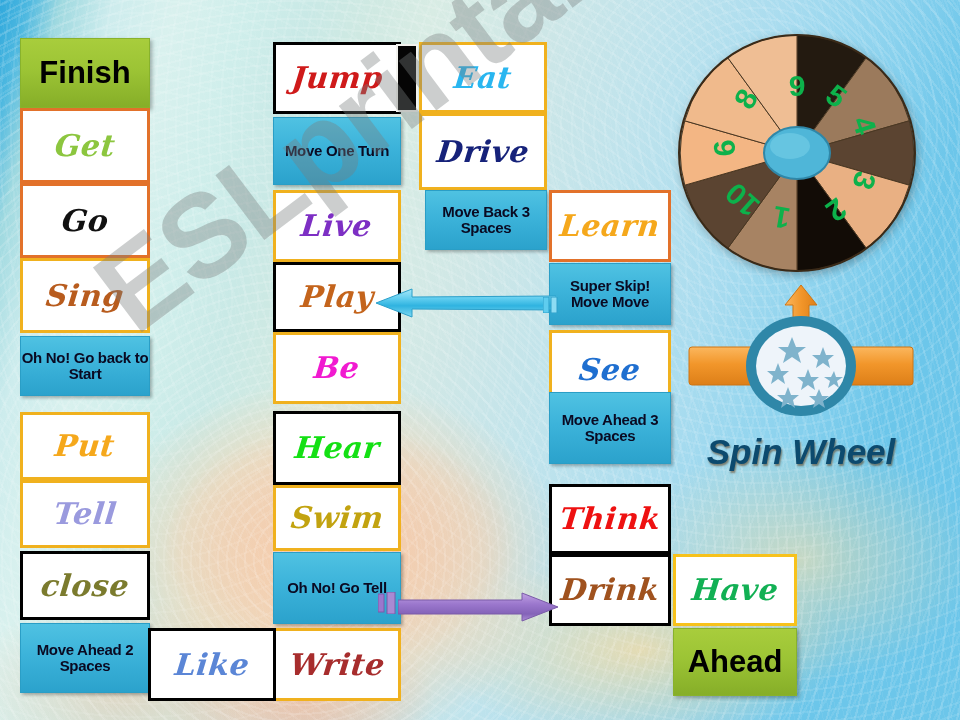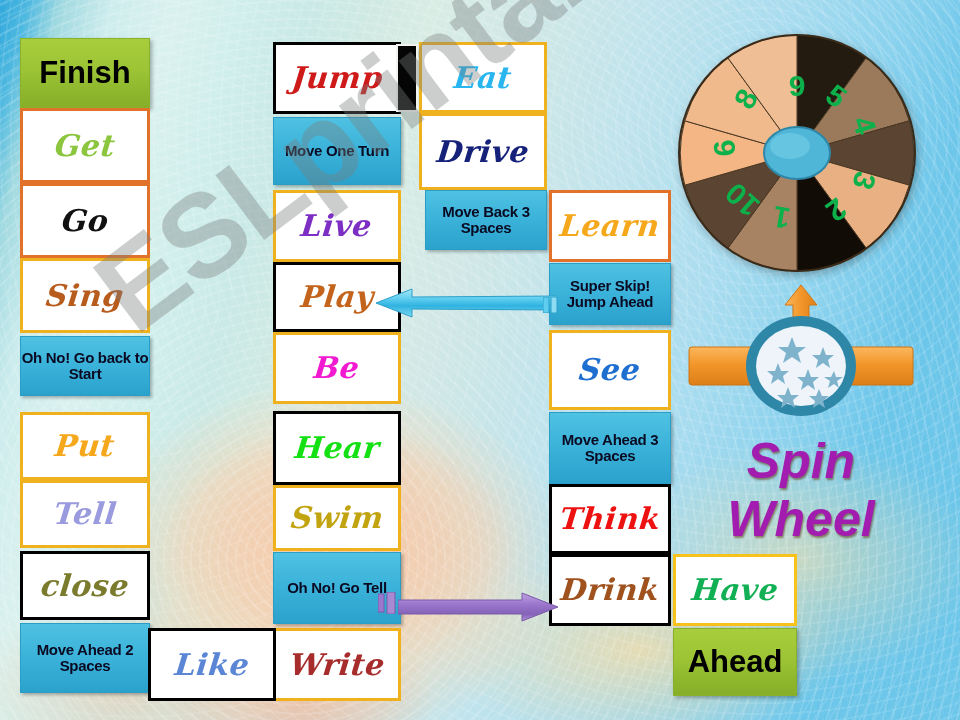--- a/index.html
+++ b/index.html
@@ -105,22 +105,22 @@
   .wheel-num {
     font-family:"Liberation Sans", sans-serif;
     font-weight:bold; font-size:30px; fill:#0db14b;
   }
 
   #spin-btn { position:absolute; z-index:3; left:686px; top:285px; width:230px; height:175px; }
   #spin-label {
     position:absolute; z-index:4; left:676px; top:432px; width:250px;
     text-align:center;
     font-family:"Liberation Sans", sans-serif;
-    font-style:italic; font-weight:bold; font-size:50px;
-    color:#a21caf;
+    font-style:italic; font-weight:bold; font-size:35px;
+    color:#0c4a6e;
     text-shadow:1px 2px 2px rgba(90,50,10,.55);
   }
 </style>
 </head>
 <body>
 
 <div id="bg">
   <div class="layer bg-base"></div>
   <div class="layer bg-warm"></div>
   <div class="layer bg-swirl"></div>
@@ -192,26 +192,26 @@
 <div class="cell word b-gold" style="left:419px;top:113px;width:128px;height:77px;color:#16227a;">
   <span class="t">Drive</span>
 </div>
 <div class="cell action" style="left:425px;top:190px;width:122px;height:60px;">
   <span class="t">Move Back 3 Spaces</span>
 </div>
 <div class="cell word b-orange" style="left:549px;top:190px;width:122px;height:72px;color:#f5a81c;">
   <span class="t">Learn</span>
 </div>
 <div class="cell action" style="left:549px;top:263px;width:122px;height:62px;">
-  <span class="t">Super Skip! Jump Ahead</span>
+  <span class="t">Super Skip! Move Move</span>
 </div>
 <div class="cell word b-gold" style="left:549px;top:330px;width:122px;height:80px;color:#1f6fd0;">
   <span class="t">See</span>
 </div>
-<div class="cell action" style="left:549px;top:412px;width:122px;height:72px;">
+<div class="cell action" style="left:549px;top:392px;width:122px;height:72px;">
   <span class="t">Move Ahead 3 Spaces</span>
 </div>
 <div class="cell word b-black" style="left:549px;top:484px;width:122px;height:70px;color:#ee1111;">
   <span class="t">Think</span>
 </div>
 <div class="cell word b-black" style="left:549px;top:554px;width:122px;height:72px;color:#a0521e;">
   <span class="t">Drink</span>
 </div>
 <div class="cell word b-yellow" style="left:673px;top:554px;width:124px;height:72px;color:#12b054;">
   <span class="t">Have</span>

